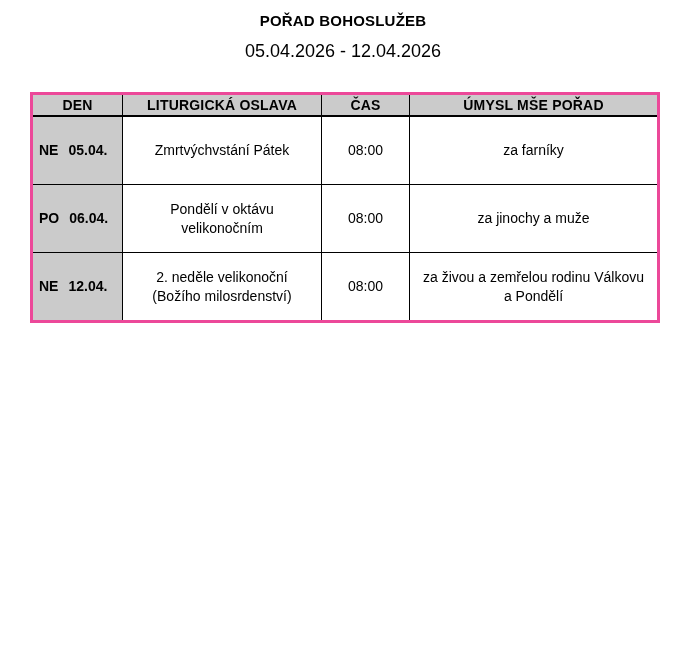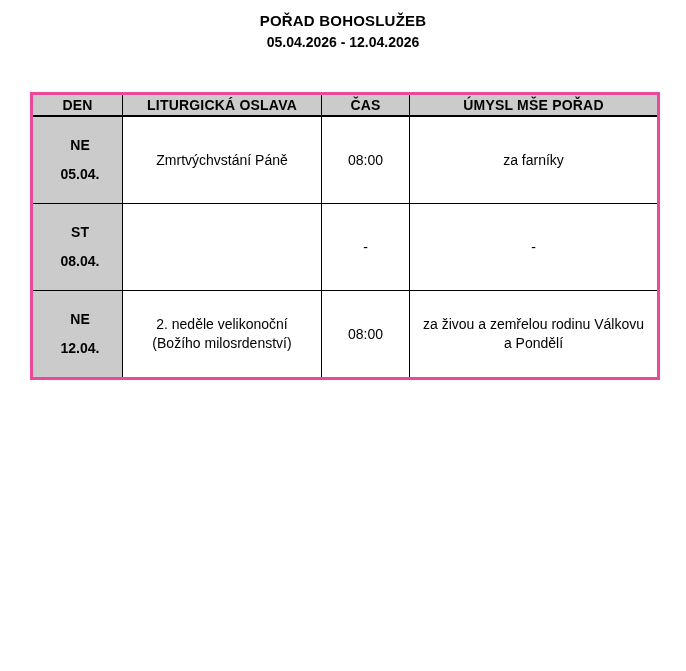--- a/index.html
+++ b/index.html
@@ -23,24 +23,24 @@
     width: 686px;
     text-align: center;
   }
   .title-line {
     font-size: 15px;
     font-weight: bold;
     line-height: 21px;
     letter-spacing: 0.2px;
   }
   .date-line {
-    font-size: 14px;
-    font-weight: bold;
+    font-size: 18px;
+    font-weight: normal;
     line-height: 20px;
-    margin-top: 1px;
+    margin-top: 10px;
   }
   table.schedule {
     position: absolute;
     left: 30px;
     top: 92px;
     width: 627px;
     border-collapse: collapse;
     table-layout: fixed;
     border: 3px solid #ec4899;
   }
@@ -74,21 +74,20 @@
     background: #cbcbcb;
     font-weight: bold;
     text-align: left;
     white-space: normal;
   }
   .daywrap {
     display: flex;
     align-items: center;
     gap: 10px;
     padding-left: 5px;
-    flex-direction: column;
   }
 </style>
 </head>
 <body>
 
 <div class="page">
 
   <div class="titles">
     <div class="title-line">POŘAD BOHOSLUŽEB</div>
     <div class="date-line">05.04.2026 - 12.04.2026</div>
@@ -110,38 +109,39 @@
       </tr>
     </thead>
     <tbody id="rows">
   <tr>
     <td class="day-cell">
       <div class="daywrap">
         <span>NE</span>
         <span>05.04.</span>
       </div>
     </td>
-    <td>Zmrtvýchvstání Páně</td>
+    <td>Zmrtvýchvstání Pátek</td>
     <td>08:00</td>
     <td>za farníky</td>
   </tr>
 
-
-
   <tr>
     <td class="day-cell">
       <div class="daywrap">
-        <span>ST</span>
-        <span>08.04.</span>
+        <span>PO</span>
+        <span>06.04.</span>
       </div>
     </td>
-    <td></td>
-    <td>-</td>
-    <td>-</td>
+    <td>Pondělí v oktávu
+velikonočním</td>
+    <td>08:00</td>
+    <td>za jinochy a muže</td>
   </tr>
+
+
 
 
 
 
   <tr>
     <td class="day-cell">
       <div class="daywrap">
         <span>NE</span>
         <span>12.04.</span>
       </div>

